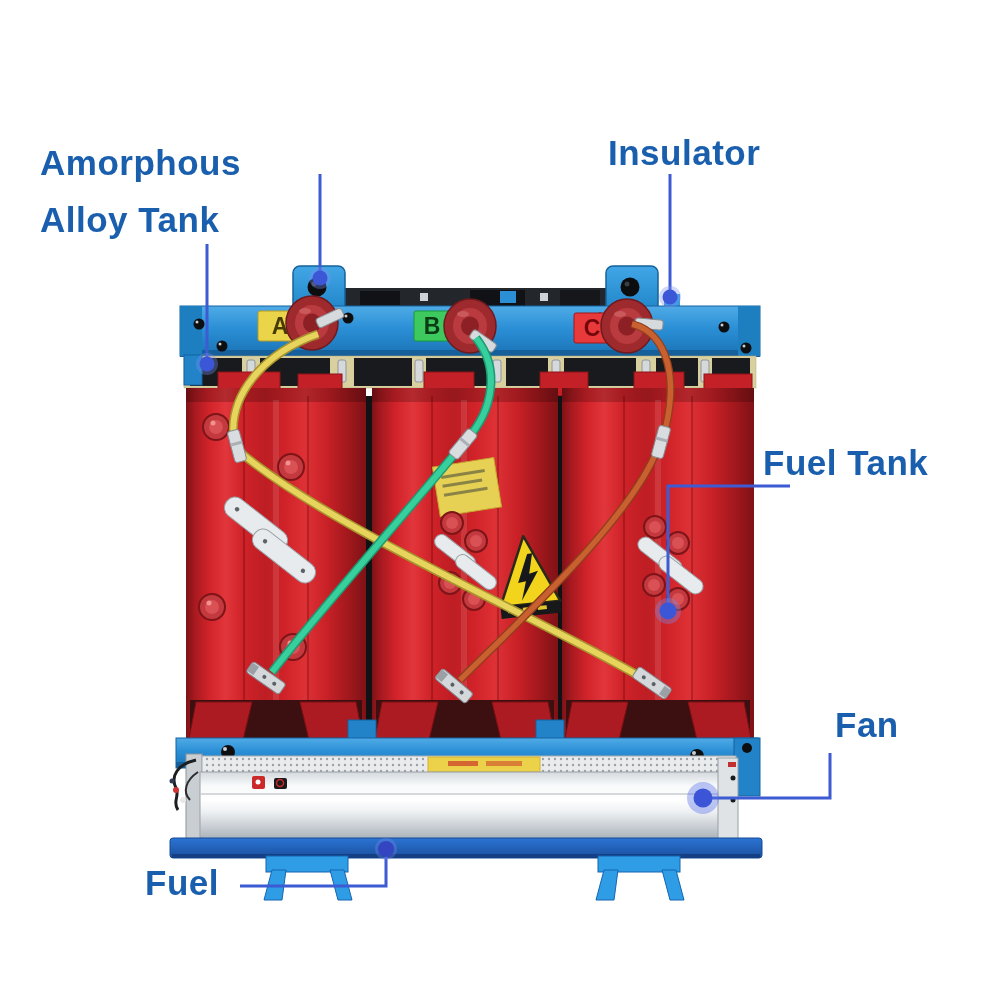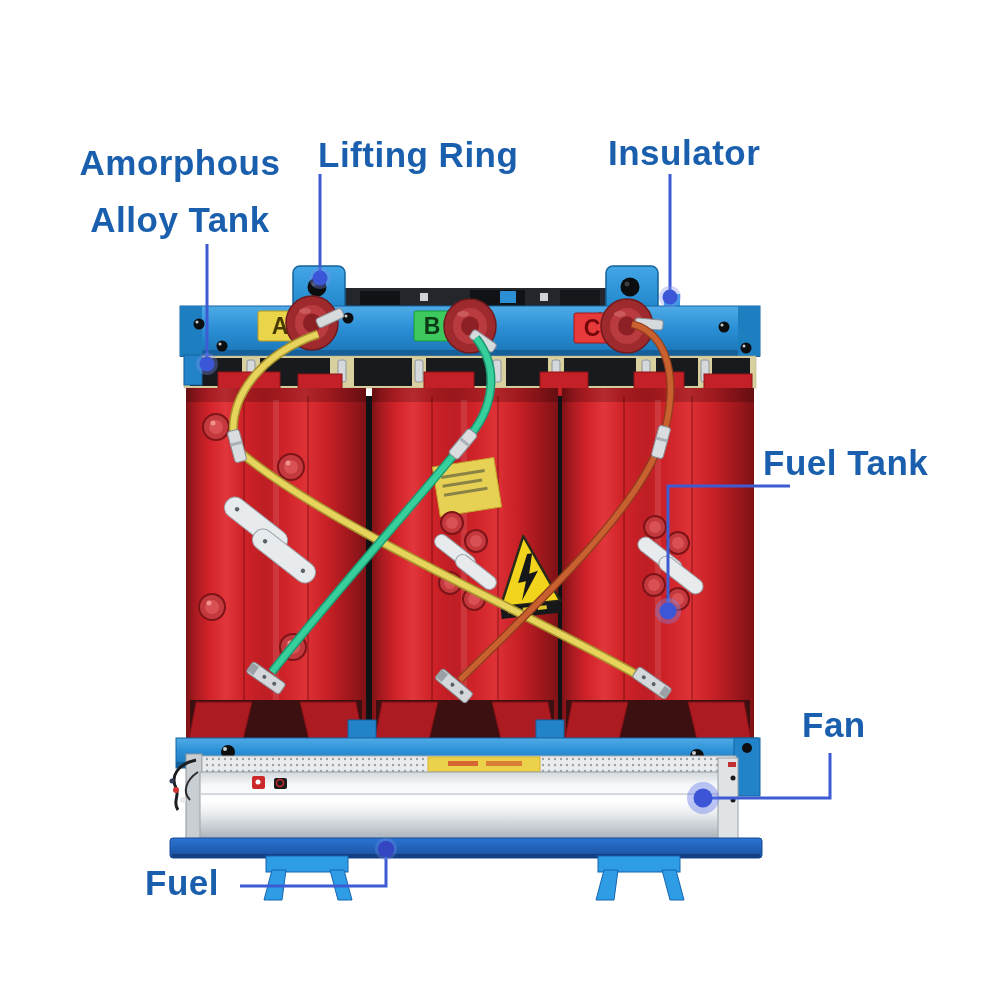--- a/index.html
+++ b/index.html
@@ -1,21 +1,21 @@
 <!DOCTYPE html>
 <html><head>
 <meta charset="utf-8">
 <style>
   html,body{margin:0;padding:0;}
   body{width:1000px;height:1000px;background:#ffffff;font-family:"Liberation Sans",sans-serif;}
   .scene{position:relative;width:1000px;height:1000px;overflow:hidden;background:#ffffff;}
   .scene svg{position:absolute;left:0;top:0;}
   .label{position:absolute;color:#1a5fad;font-weight:700;font-size:35px;line-height:57px;
          white-space:nowrap;letter-spacing:.5px;}
-  .label.center{text-align:center;}
+  .label.center{text-align:left;}
   .svg-text{font-family:"Liberation Sans",sans-serif;font-weight:700;}
 </style>
 </head>
 <body>
 
 <div class="scene">
 
 <svg width="1000" height="1000" viewBox="0 0 1000 1000">
   <defs>
     <linearGradient id="coilGrad" x1="0" y1="0" x2="1" y2="0">
@@ -429,29 +429,26 @@
         <circle cx="703" cy="798" r="9.5" fill="#3b55d6"></circle>
     <circle cx="386" cy="849" r="11" fill="#7b8ef0" opacity="0.3"></circle>
         <circle cx="386" cy="849" r="8" fill="#3345c0"></circle>
   </g>
 </svg>
 
 <div class="label center" style="left:40px;top:134px;width:280px;">
   <span>Amorphous</span><br>
   <span>Alloy Tank</span>
 </div>
-<div class="label" style="left:318px;top:126px;">
-  <span>Lifting Ring</span>
-</div>
 <div class="label" style="left:763px;top:434px;">
   <span>Fuel Tank</span>
 </div>
 <div class="label" style="left:608px;top:124px;">
   <span>Insulator</span>
 </div>
-<div class="label" style="left:802px;top:696px;">
+<div class="label" style="left:835px;top:696px;">
   <span>Fan</span>
 </div>
 <div class="label" style="left:145px;top:854px;">
   <span>Fuel</span>
 </div>
 
 </div>
 
 </body></html>

